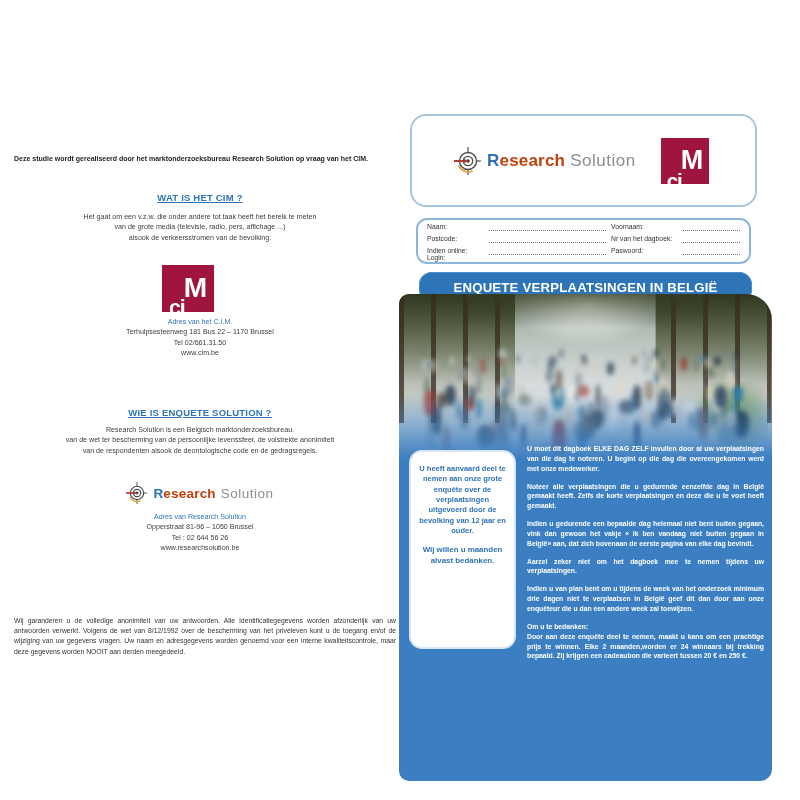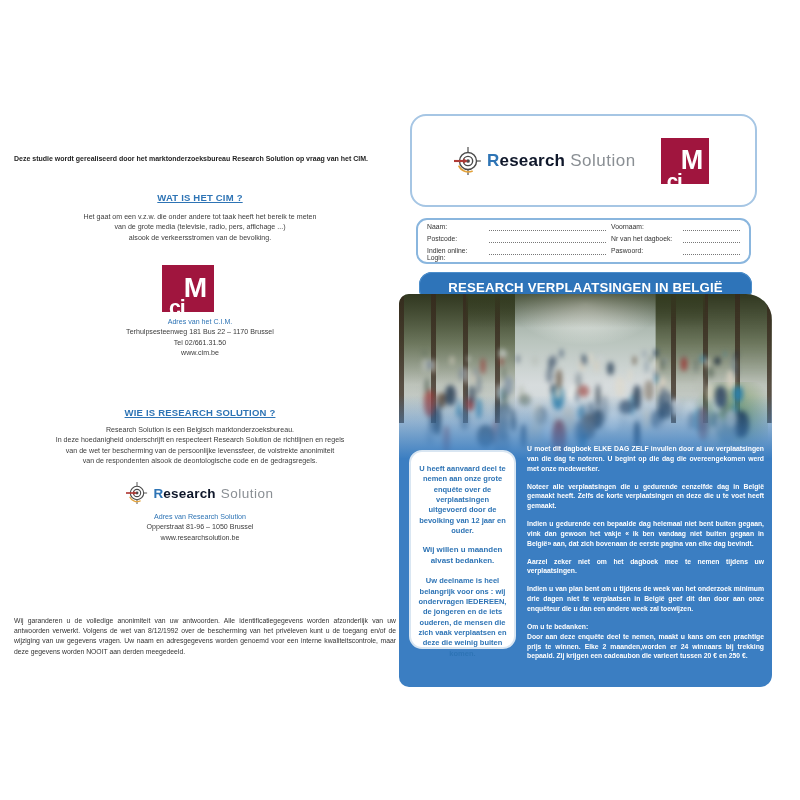--- a/index.html
+++ b/index.html
@@ -19,41 +19,41 @@
   
   .cim-logo{background:#a0153e;color:#fff;display:flex;align-items:center;justify-content:center;
             font-weight:bold;line-height:1;}
   .cim-logo .ci{font-size:.82em;letter-spacing:-1px;margin-top:41px;}
   .cim-logo .m{font-size:1.08em;margin-left:-1px;}
   .cim-left{left:162px;top:265px;width:52px;height:47px;font-size:26px;}
   .cim-card{width:48px;height:46px;font-size:25px;}
 
   
   .rs-logo{display:flex;align-items:center;justify-content:center;gap:5px;}
-  .rs-word{font-weight:bold;color:#0f172a;letter-spacing:.2px;}
+  .rs-word{font-weight:bold;color:#c2410c;letter-spacing:.2px;}
   .rs-word::first-letter{color:#2e74b5;}
   .rs-sol{color:#8a8f94;font-weight:normal;letter-spacing:.5px;}
   .rs-small .rs-word,.rs-small .rs-sol{font-size:13.5px;}
   .rs-big .rs-word,.rs-big .rs-sol{font-size:17px;}
 
   
   .logo-card{left:410px;top:114px;width:347px;height:93px;border:2px solid #a6c6e4;border-radius:16px;
              background:#fff;display:flex;align-items:center;justify-content:space-between;
              padding:0 46px 0 42px;box-sizing:border-box;}
   .form-box{left:416px;top:218px;width:335px;height:46px;border:2px solid #8ab6de;border-radius:11px;
             background:#fff;box-sizing:border-box;display:grid;
             grid-template-columns:57px 117px 67px 1fr;column-gap:5px;row-gap:4px;
             padding:7px 9px 6px 9px;font-size:6.8px;color:#333;align-content:center;}
   .dots{border-bottom:1px dotted #777;height:7px;}
   .banner{left:419px;top:272px;width:333px;height:30px;background:#2e74b9;border-radius:13px;
           display:flex;align-items:center;justify-content:center;color:#fff;font-weight:bold;
           font-size:13.2px;letter-spacing:.2px;box-shadow:inset 0 0 0 1px #4c8ecb;}
 
   
-  .cover-block{left:399px;top:294px;width:373px;height:393px;border-radius:10px 26px 12px 10px;overflow:hidden;}
+  .cover-block{left:399px;top:294px;width:373px;height:487px;border-radius:10px 26px 12px 10px;overflow:hidden;}
   .photo{position:absolute;left:0;top:0;right:0;height:165px;
          background:linear-gradient(180deg,#8e9c90 0%,#b9c4bd 28%,#d7dcdd 55%,#c8d2d6 100%);}
   .ph-sky{position:absolute;left:30%;right:30%;top:0;height:52px;
           background:radial-gradient(ellipse at 50% 20%,rgba(250,251,248,.95),rgba(250,251,248,0) 70%);}
   .ph-trees{position:absolute;top:0;height:78%;width:31%;
             background:
               repeating-linear-gradient(90deg,rgba(54,40,28,.75) 0 5px,rgba(54,40,28,0) 5px 32px),
               linear-gradient(180deg,rgba(44,50,26,.95) 0%,rgba(66,76,40,.65) 38%,rgba(92,102,58,.22) 70%,rgba(92,102,58,0) 100%);}
   .ph-trees.left{left:0;}
   .ph-trees.right{right:0;transform:scaleX(-1);}
@@ -98,24 +98,23 @@
       <span class="m">M</span>
   </div>
 
   <div class="abs cpar" style="top:317px;">
     <div class="addr-title">Adres van het C.I.M.</div>
     <div>Terhulpsesteenweg 181 Bus 22 – 1170 Brussel</div>
     <div>Tel  02/661.31.50</div>
     <div>www.cim.be</div>
   </div>
 
-  <div class="abs sec-heading" style="top:407px;">WIE IS RESEARCH SOLUTION ?</div>
+  <div class="abs sec-heading" style="top:407px;">WIE IS ENQUETE SOLUTION ?</div>
   <div class="abs cpar" style="top:425px;">
     <div>Research Solution is een Belgisch marktonderzoeksbureau.</div>
-    <div>In deze hoedanigheid onderschrijft en respecteert Research Solution de richtlijnen en regels</div>
     <div>van de wet ter bescherming van de persoonlijke levenssfeer, de volstrekte anonimiteit</div>
     <div>van de respondenten alsook de deontologische code en de gedragsregels.</div>
   </div>
 
   <div class="abs rs-logo rs-small" style="left:14px;top:482px;width:372px;">
     <svg class="tgt" width="22" height="22" viewBox="0 0 24 24">
       <line x1="12" y1="0" x2="12" y2="24" stroke="#4a4a4a" stroke-width="1"></line>
       <line x1="12" y1="12" x2="23" y2="12" stroke="#4a4a4a" stroke-width="1"></line>
       <circle cx="12" cy="12" r="7.3" fill="#ffffff" stroke="#4a4a4a" stroke-width="1.2"></circle>
       <path d="M 4 16 A 9 9 0 0 0 16 20.5" fill="none" stroke="#e2a23c" stroke-width="1.4"></path>
@@ -124,20 +123,21 @@
       <line x1="0" y1="12" x2="8" y2="12" stroke="#b03a36" stroke-width="1.8"></line>
       <polygon points="8,9.8 12,12 8,14.2" fill="#b03a36"></polygon>
     </svg>
     <span class="rs-word">Research</span>
     <span class="rs-sol">Solution</span>
   </div>
 
   <div class="abs cpar" style="top:512px;">
     <div class="addr-title">Adres van Research Solution</div>
     <div>Opperstraat 81-96 – 1050 Brussel</div>
+    <div>Tel : 02 644 56 26</div>
     <div>www.researchsolution.be</div>
   </div>
 
   <div class="abs jpar" style="top:616px;">Wij garanderen u de volledige anonimiteit van uw antwoorden. Alle identificatiegegevens worden afzonderlijk van uw antwoorden verwerkt. Volgens de wet van 8/12/1992 over de bescherming van het privéleven kunt u de toegang en/of de wijziging van uw gegevens vragen. Uw naam en adresgegevens worden genoemd voor een interne kwaliteitscontrole, maar deze gegevens worden NOOIT aan derden meegedeeld.</div>
 
   <div class="abs logo-card">
     <div class="rs-logo rs-big">
       <svg class="tgt" width="28" height="28" viewBox="0 0 24 24">
         <line x1="12" y1="0" x2="12" y2="24" stroke="#4a4a4a" stroke-width="1"></line>
         <line x1="12" y1="12" x2="23" y2="12" stroke="#4a4a4a" stroke-width="1"></line>
@@ -167,21 +167,21 @@
     <div class="dots"></div>
     <div>Nr van het dagboek:</div>
     <div class="dots"></div>
 
     <div>Indien online: Login:</div>
     <div class="dots"></div>
     <div>Paswoord:</div>
     <div class="dots"></div>
   </div>
 
-  <div class="abs banner">RESEARCH VERPLAATSINGEN IN BELGIË</div>
+  <div class="abs banner">ENQUETE VERPLAATSINGEN IN BELGIË</div>
 
   <div class="abs cover-block">
     <div class="photo">
       <div class="ph-sky"></div>
       <div class="ph-trees left"></div>
       <div class="ph-trees right"></div>
       <div class="ph-canopy"></div>
       <div class="bush"></div>
       <div class="crowd">
           <div style="position: absolute; left: 23.4%; top: 40.3%; width: 8.4px; height: 12.8px; border-radius: 46%; background: rgb(45, 127, 168); opacity: 0.75;"></div>
@@ -335,21 +335,20 @@
           <div style="position: absolute; left: 52.6%; top: 16.3%; width: 5.1px; height: 11.9px; border-radius: 46%; background: rgb(215, 207, 192); opacity: 0.73;"></div>
           <div style="position: absolute; left: 1.1%; top: 31.5%; width: 3.6px; height: 15.2px; border-radius: 46%; background: rgb(93, 107, 93); opacity: 0.91;"></div>
         </div>
       <div class="ph-fade"></div>
     </div>
     <div class="blue-panel"></div>
 
     <div class="callout">
       <p>U heeft aanvaard deel te nemen aan onze grote enquête over de verplaatsingen uitgevoerd door de bevolking van 12 jaar en ouder.</p>
       <p class="strong">Wij willen u maanden alvast bedanken.</p>
-      <p>Uw deelname is heel belangrijk voor ons : wij ondervragen IEDEREEN, de jongeren en de iets ouderen, de mensen die zich vaak verplaatsen en deze die weinig buiten komen.</p>
     </div>
 
     <div class="cover-text">
       <p>U moet dit dagboek ELKE DAG ZELF invullen door al uw verplaatsingen van die dag te noteren. U begint op die dag die overeengekomen werd met onze medewerker.</p>
       <p>Noteer alle verplaatsingen die u gedurende eenzelfde dag in België gemaakt heeft. Zelfs de korte verplaatsingen en deze die u te voet heeft gemaakt.</p>
       <p>Indien u gedurende een bepaalde dag helemaal niet bent buiten gegaan, vink dan gewoon het vakje « ik ben vandaag niet buiten gegaan in België» aan, dat zich bovenaan de eerste pagina van elke dag bevindt.</p>
       <p>Aarzel zeker niet om het dagboek mee te nemen tijdens uw verplaatsingen.</p>
       <p>Indien u van plan bent om u tijdens de week van het onderzoek  minimum drie dagen niet te verplaatsen in België geef dit dan door aan onze enquêteur die u dan een andere week zal toewijzen.</p>
       <p class="th">Om u te bedanken:</p>
       <p>Door aan deze enquête deel te nemen, maakt u kans om een prachtige prijs te winnen. Elke 2 maanden,worden er 24 winnaars bij trekking bepaald. Zij krijgen een cadeaubon die varieert tussen 20 € en 250 €.</p>

